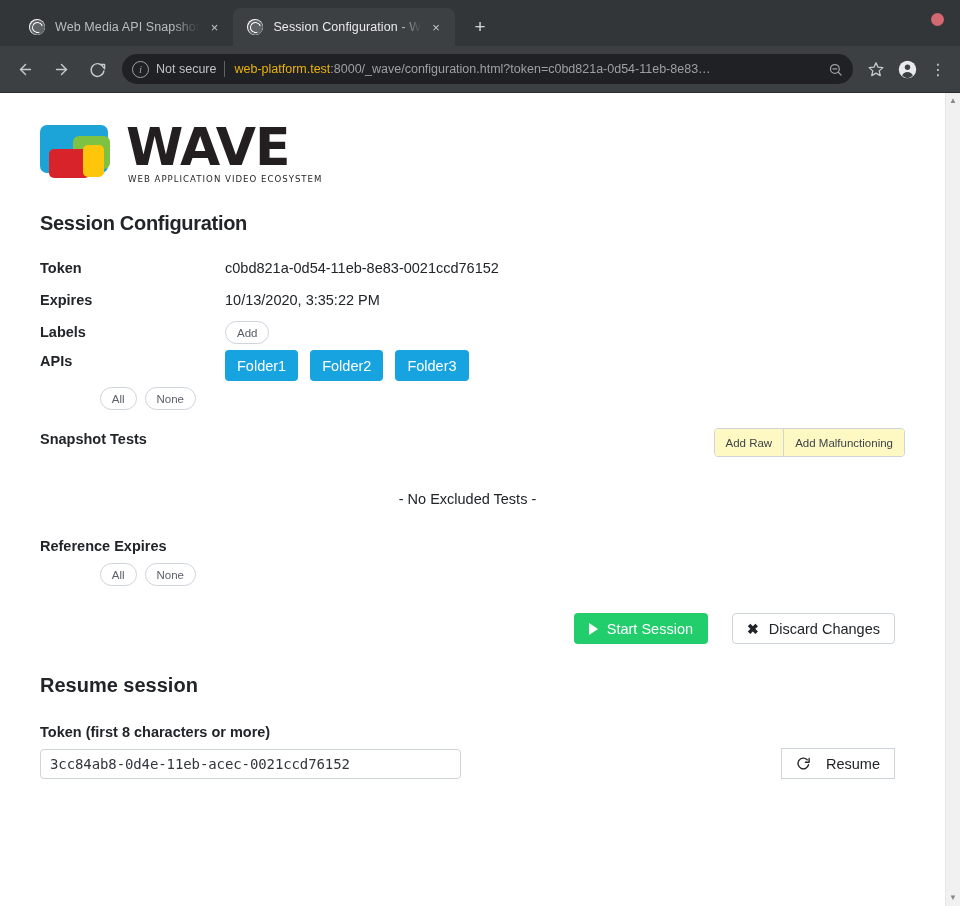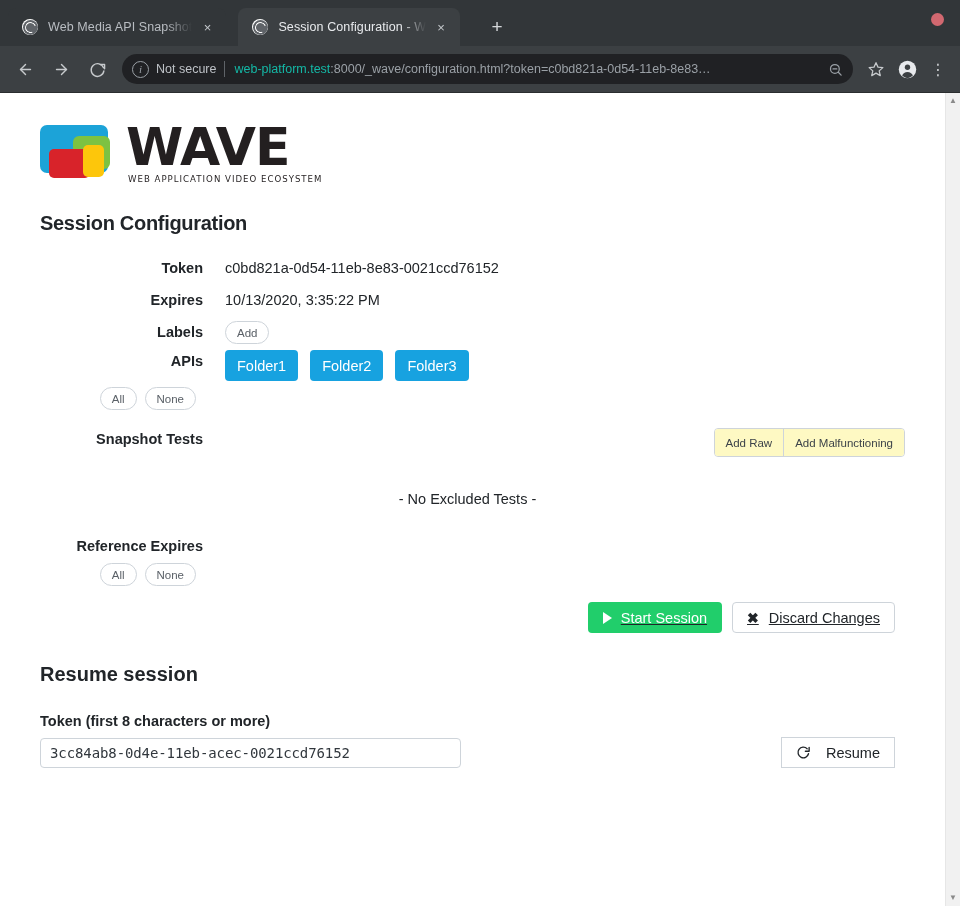--- a/index.html
+++ b/index.html
@@ -16,24 +16,23 @@
   .browser {
     width: 960px; height: 906px;
     display: flex; flex-direction: column;
     background: #323639;
   }
   .tabstrip {
     height: 46px;
     background: #323639;
     display: flex;
     align-items: flex-end;
-    padding-left: 8px;
+    padding-left: 15px;
     position: relative;
     flex: 0 0 auto;
-    gap: 12px;
   }
   .tab {
     height: 38px;
     display: flex;
     align-items: center;
     padding: 0 10px 0 14px;
     border-radius: 8px 8px 0 0;
     font-size: 12.5px;
     color: #c8ccd0;
     position: relative;
@@ -171,21 +170,21 @@
   .url {
     flex: 1;
     font-size: 12.5px;
     white-space: nowrap;
     overflow: hidden;
     color: #9aa0a6;
     min-width: 0;
     -webkit-mask-image: linear-gradient(to right, #000 97%, transparent 100%);
     mask-image: linear-gradient(to right, #000 97%, transparent 100%);
   }
-  .url .host { color: #14b8a6; }
+  .url .host { color: #eab308; }
   .zoom-icon {
     flex: 0 0 20px;
     margin-left: 6px;
     color: #9aa0a6;
     display: flex; align-items: center; justify-content: center;
     cursor: pointer;
   }
   .tbicon {
     width: 28px; height: 28px;
     display: flex; align-items: center; justify-content: center;
@@ -291,21 +290,20 @@
 
   
   .form-row {
     display: flex;
     align-items: flex-start;
     margin-bottom: 10px;
   }
   .lbl {
     width: 163px;
     flex: 0 0 163px;
-    text-align: right;
     font-weight: bold;
     font-size: 14.5px;
     padding-right: 0;
     color: #212529;
     line-height: 22px;
   }
   .val {
     padding-left: 22px;
     font-size: 14.5px;
     color: #212529;
@@ -388,24 +386,23 @@
     text-align: center;
     font-size: 14.5px;
     color: #212529;
     margin: 34px 0 28px 0;
     padding-right: 10px;
   }
 
   .action-bar {
     display: flex;
     justify-content: flex-end;
-    gap: 10px;
-    margin-top: 16px;
+    gap: 24px;
+    margin-top: 27px;
     padding-right: 10px;
-    text-decoration: underline;
   }
   .btn-start {
     display: inline-flex;
     align-items: center;
     gap: 9px;
     background: #21ce6b;
     color: #fff;
     border: none;
     border-radius: 4px;
     height: 31px;

